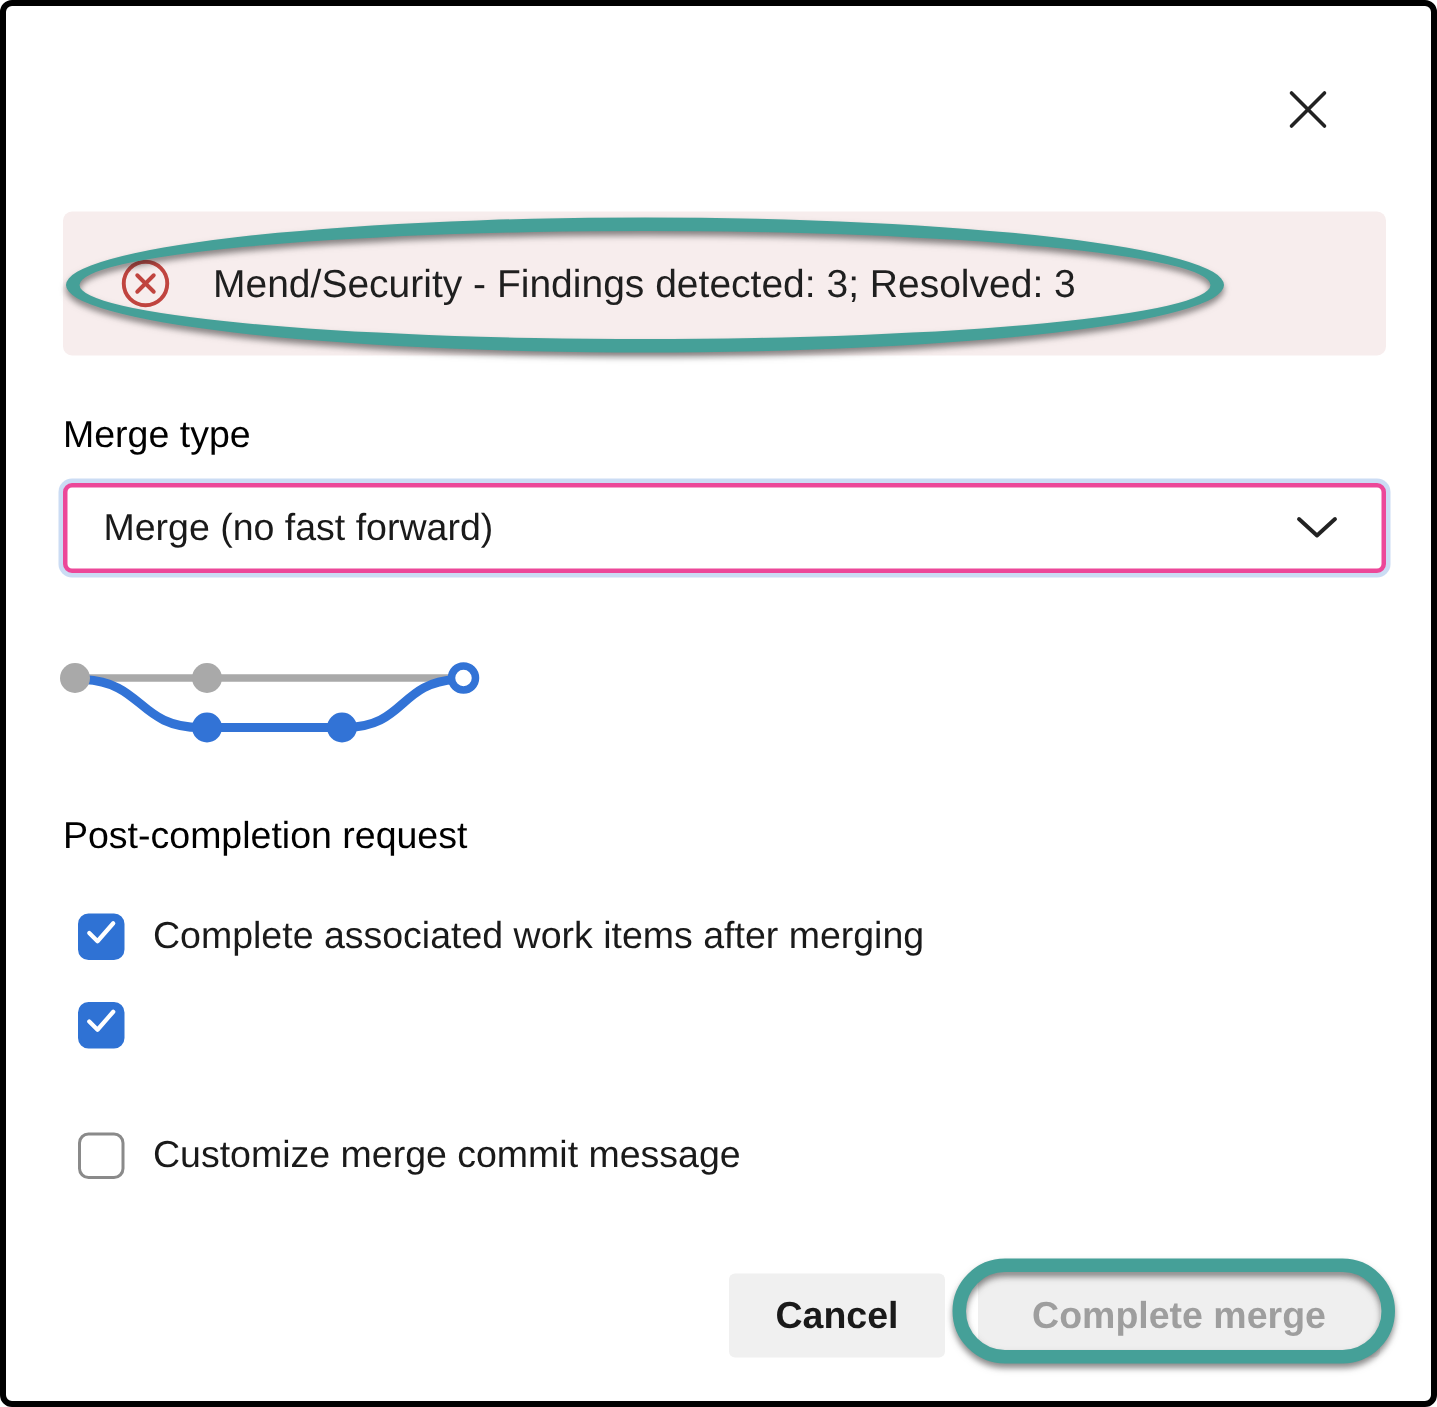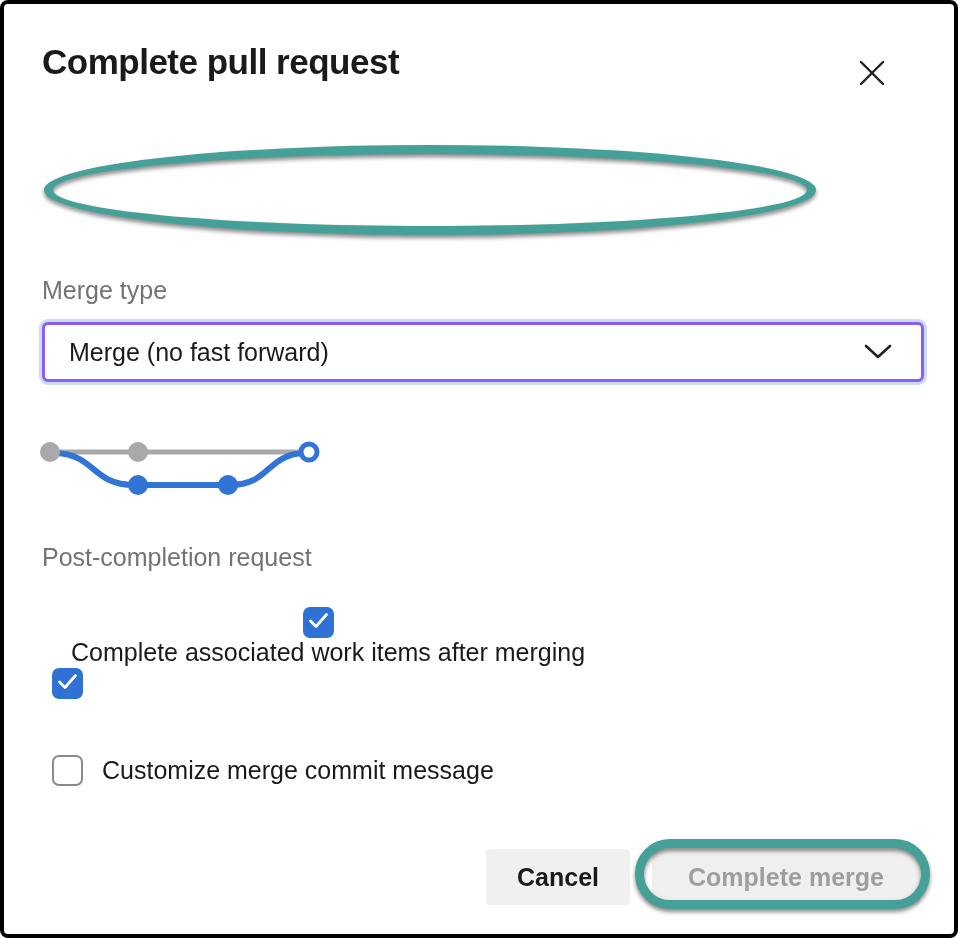--- a/index.html
+++ b/index.html
@@ -96,33 +96,33 @@
     height: 70px;
     border-width: 9px;
     border-radius: 38px;
   }
 
   
   .section-label {
     position: absolute;
     left: 38px;
     font-size: 25px;
-    color: #737373;
+    color: #000000;
   }
   .label-merge-type { top: 272px; }
   .label-post-completion { top: 539px; }
 
   .dropdown {
     position: absolute;
     left: 38px;
     top: 318px;
     width: 882px;
     height: 60px;
     background: #ffffff;
-    border: 3px solid #8b5cf6;
+    border: 3px solid #ec4899;
     border-radius: 6px;
     box-shadow: 0 0 0 3px rgba(47,114,212,0.25);
     display: flex;
     align-items: center;
     cursor: pointer;
   }
   .dropdown-value {
     margin-left: 24px;
     font-size: 25px;
     color: #1a1a1a;
@@ -145,21 +145,21 @@
 
   
   .option-row {
     position: absolute;
     left: 48px;
     height: 34px;
     display: flex;
     align-items: center;
     cursor: pointer;
   }
-  .row-0 { top: 603px; flex-direction: column; }
+  .row-0 { top: 603px; }
   .row-1 { top: 662px; }
   .row-2 { top: 721px; margin-top: 28px; }
   .checkbox {
     width: 31px;
     height: 31px;
     border-radius: 7px;
     border: 2px solid #8a8a8a;
     background: #ffffff;
     display: flex;
     align-items: center;
@@ -205,31 +205,40 @@
     background: #efefef;
     color: #9e9e9e;
     cursor: default;
   }
 </style>
 </head>
 <body>
 
 <div class="dialog">
 
-  <div class="title">Complete pull request</div>
 
   <button class="close-btn">
     <span>
       <svg width="30" height="30" viewBox="0 0 30 30">
         <line x1="4" y1="4" x2="26" y2="26" stroke="#222" stroke-width="2.4" stroke-linecap="round"></line>
         <line x1="26" y1="4" x2="4" y2="26" stroke="#222" stroke-width="2.4" stroke-linecap="round"></line>
       </svg>
     </span>
   </button>
 
+  <div class="alert-banner">
+    <span class="alert-icon">
+      <svg width="34" height="34" viewBox="0 0 34 34">
+        <circle cx="17" cy="17" r="14.5" fill="none" stroke="#c0443f" stroke-width="2.6"></circle>
+        <line x1="11.5" y1="11.5" x2="22.5" y2="22.5" stroke="#c0443f" stroke-width="2.6" stroke-linecap="round"></line>
+        <line x1="22.5" y1="11.5" x2="11.5" y2="22.5" stroke="#c0443f" stroke-width="2.6" stroke-linecap="round"></line>
+      </svg>
+    </span>
+    <span class="alert-text">Mend/Security - Findings detected: 3; Resolved: 3</span>
+  </div>
   <div class="annotation-ring ring-banner"></div>
 
   <div class="section-label label-merge-type">Merge type</div>
 
   <div class="dropdown">
     <span class="dropdown-value">Merge (no fast forward)</span>
     <span class="dropdown-chevron">
       <svg width="30" height="18" viewBox="0 0 30 18">
         <polyline points="3,3 15,14 27,3" fill="none" stroke="#222" stroke-width="2.6" stroke-linecap="round" stroke-linejoin="round"></polyline>
       </svg>

